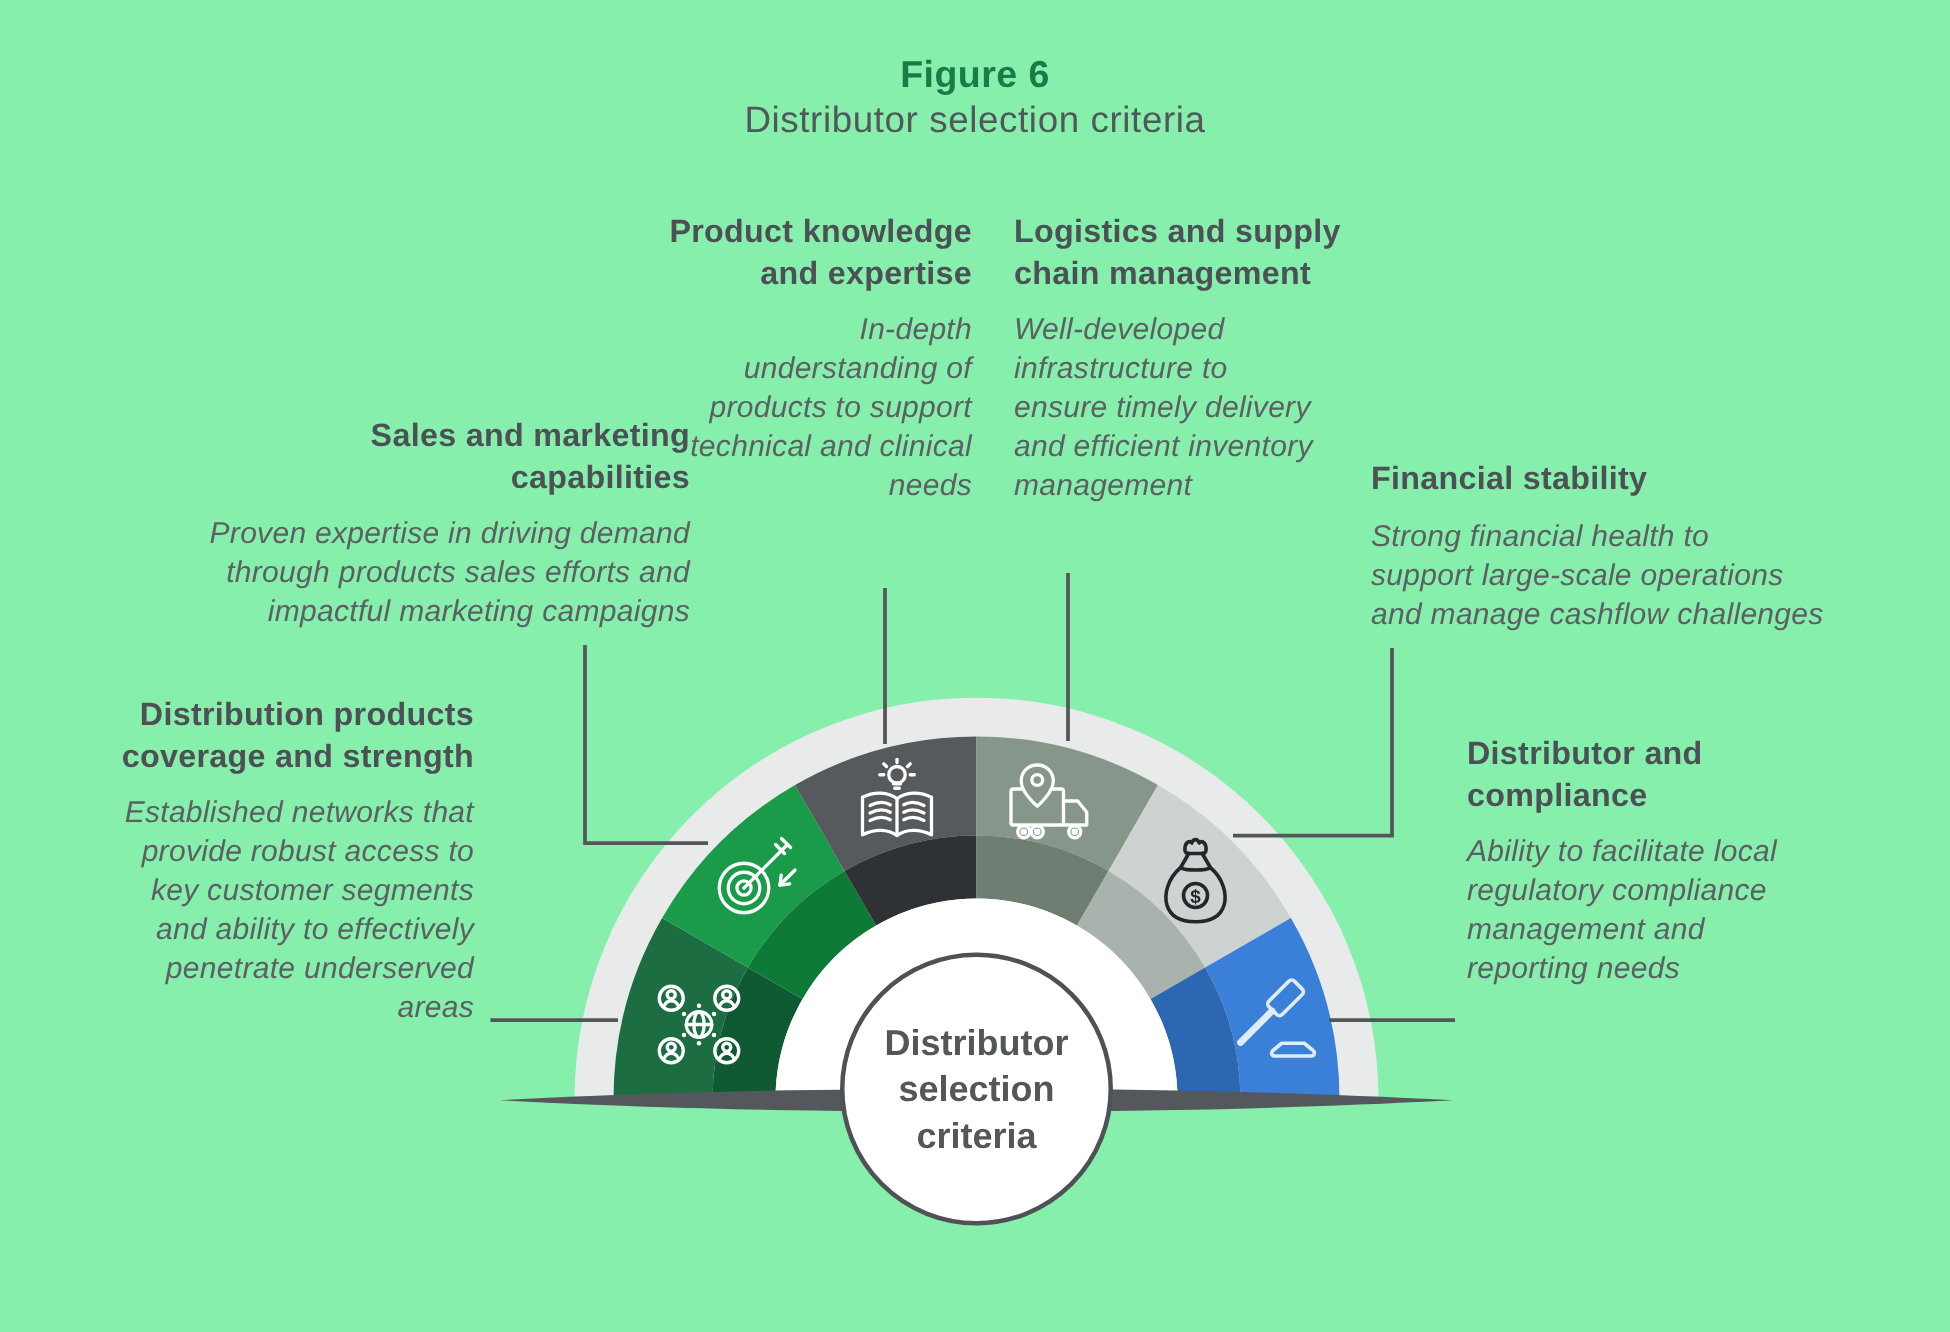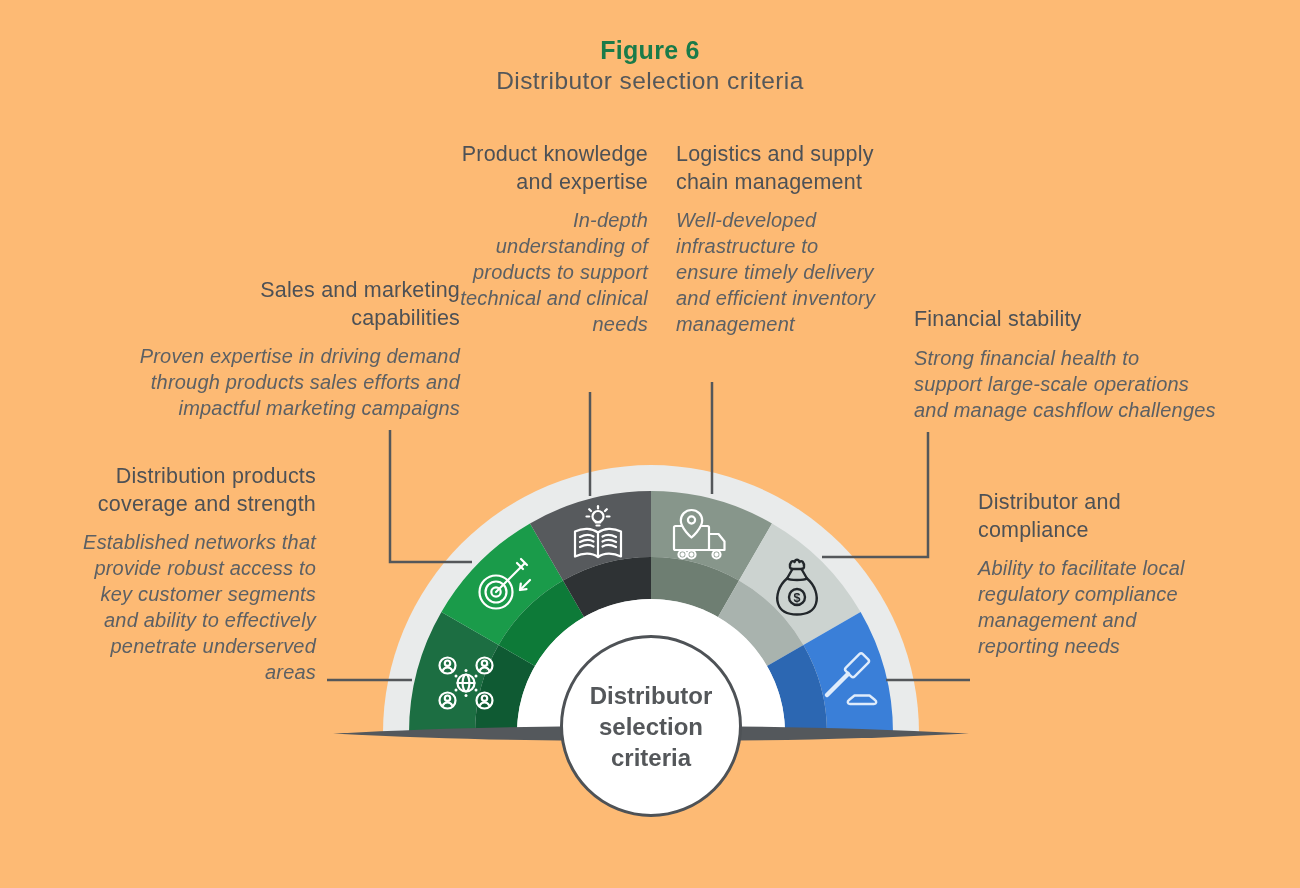--- a/index.html
+++ b/index.html
@@ -1,30 +1,30 @@
 <!DOCTYPE html>
 <html><head>
 <meta charset="utf-8">
 <style>
   html,body{margin:0;padding:0;background:#ffffff;}
   .canvas{
-    position:relative;width:1300px;height:888px;background:#fdba74;overflow:hidden;
+    position:relative;width:1300px;height:888px;background:#86efac;overflow:hidden;
     font-family:"Liberation Sans","DejaVu Sans",sans-serif;
   }
   .fig-label{
     position:absolute;top:36px;left:0;width:1300px;text-align:center;
     font-size:25px;font-weight:700;letter-spacing:.3px;
   }
   .fig-title{
     position:absolute;top:67px;left:0;width:1300px;text-align:center;
     font-size:24.5px;font-weight:400;color:#54575a;letter-spacing:.4px;
   }
   .crit{position:absolute;}
   .crit .hd{
-    font-size:21.5px;font-weight:400;color:#4d5156;line-height:27.5px;
+    font-size:21.5px;font-weight:700;color:#4d5156;line-height:27.5px;
     white-space:pre-line;letter-spacing:.2px;
   }
   .crit .ds{
     margin-top:11px;font-size:20px;font-weight:400;color:#5c6064;line-height:26px;
     white-space:pre-line;letter-spacing:.2px;font-style:italic;
   }
   .al-r{text-align:right;}
   .al-l{text-align:left;}
   .diagram{position:absolute;left:0;top:0;}
   .center-circle{

